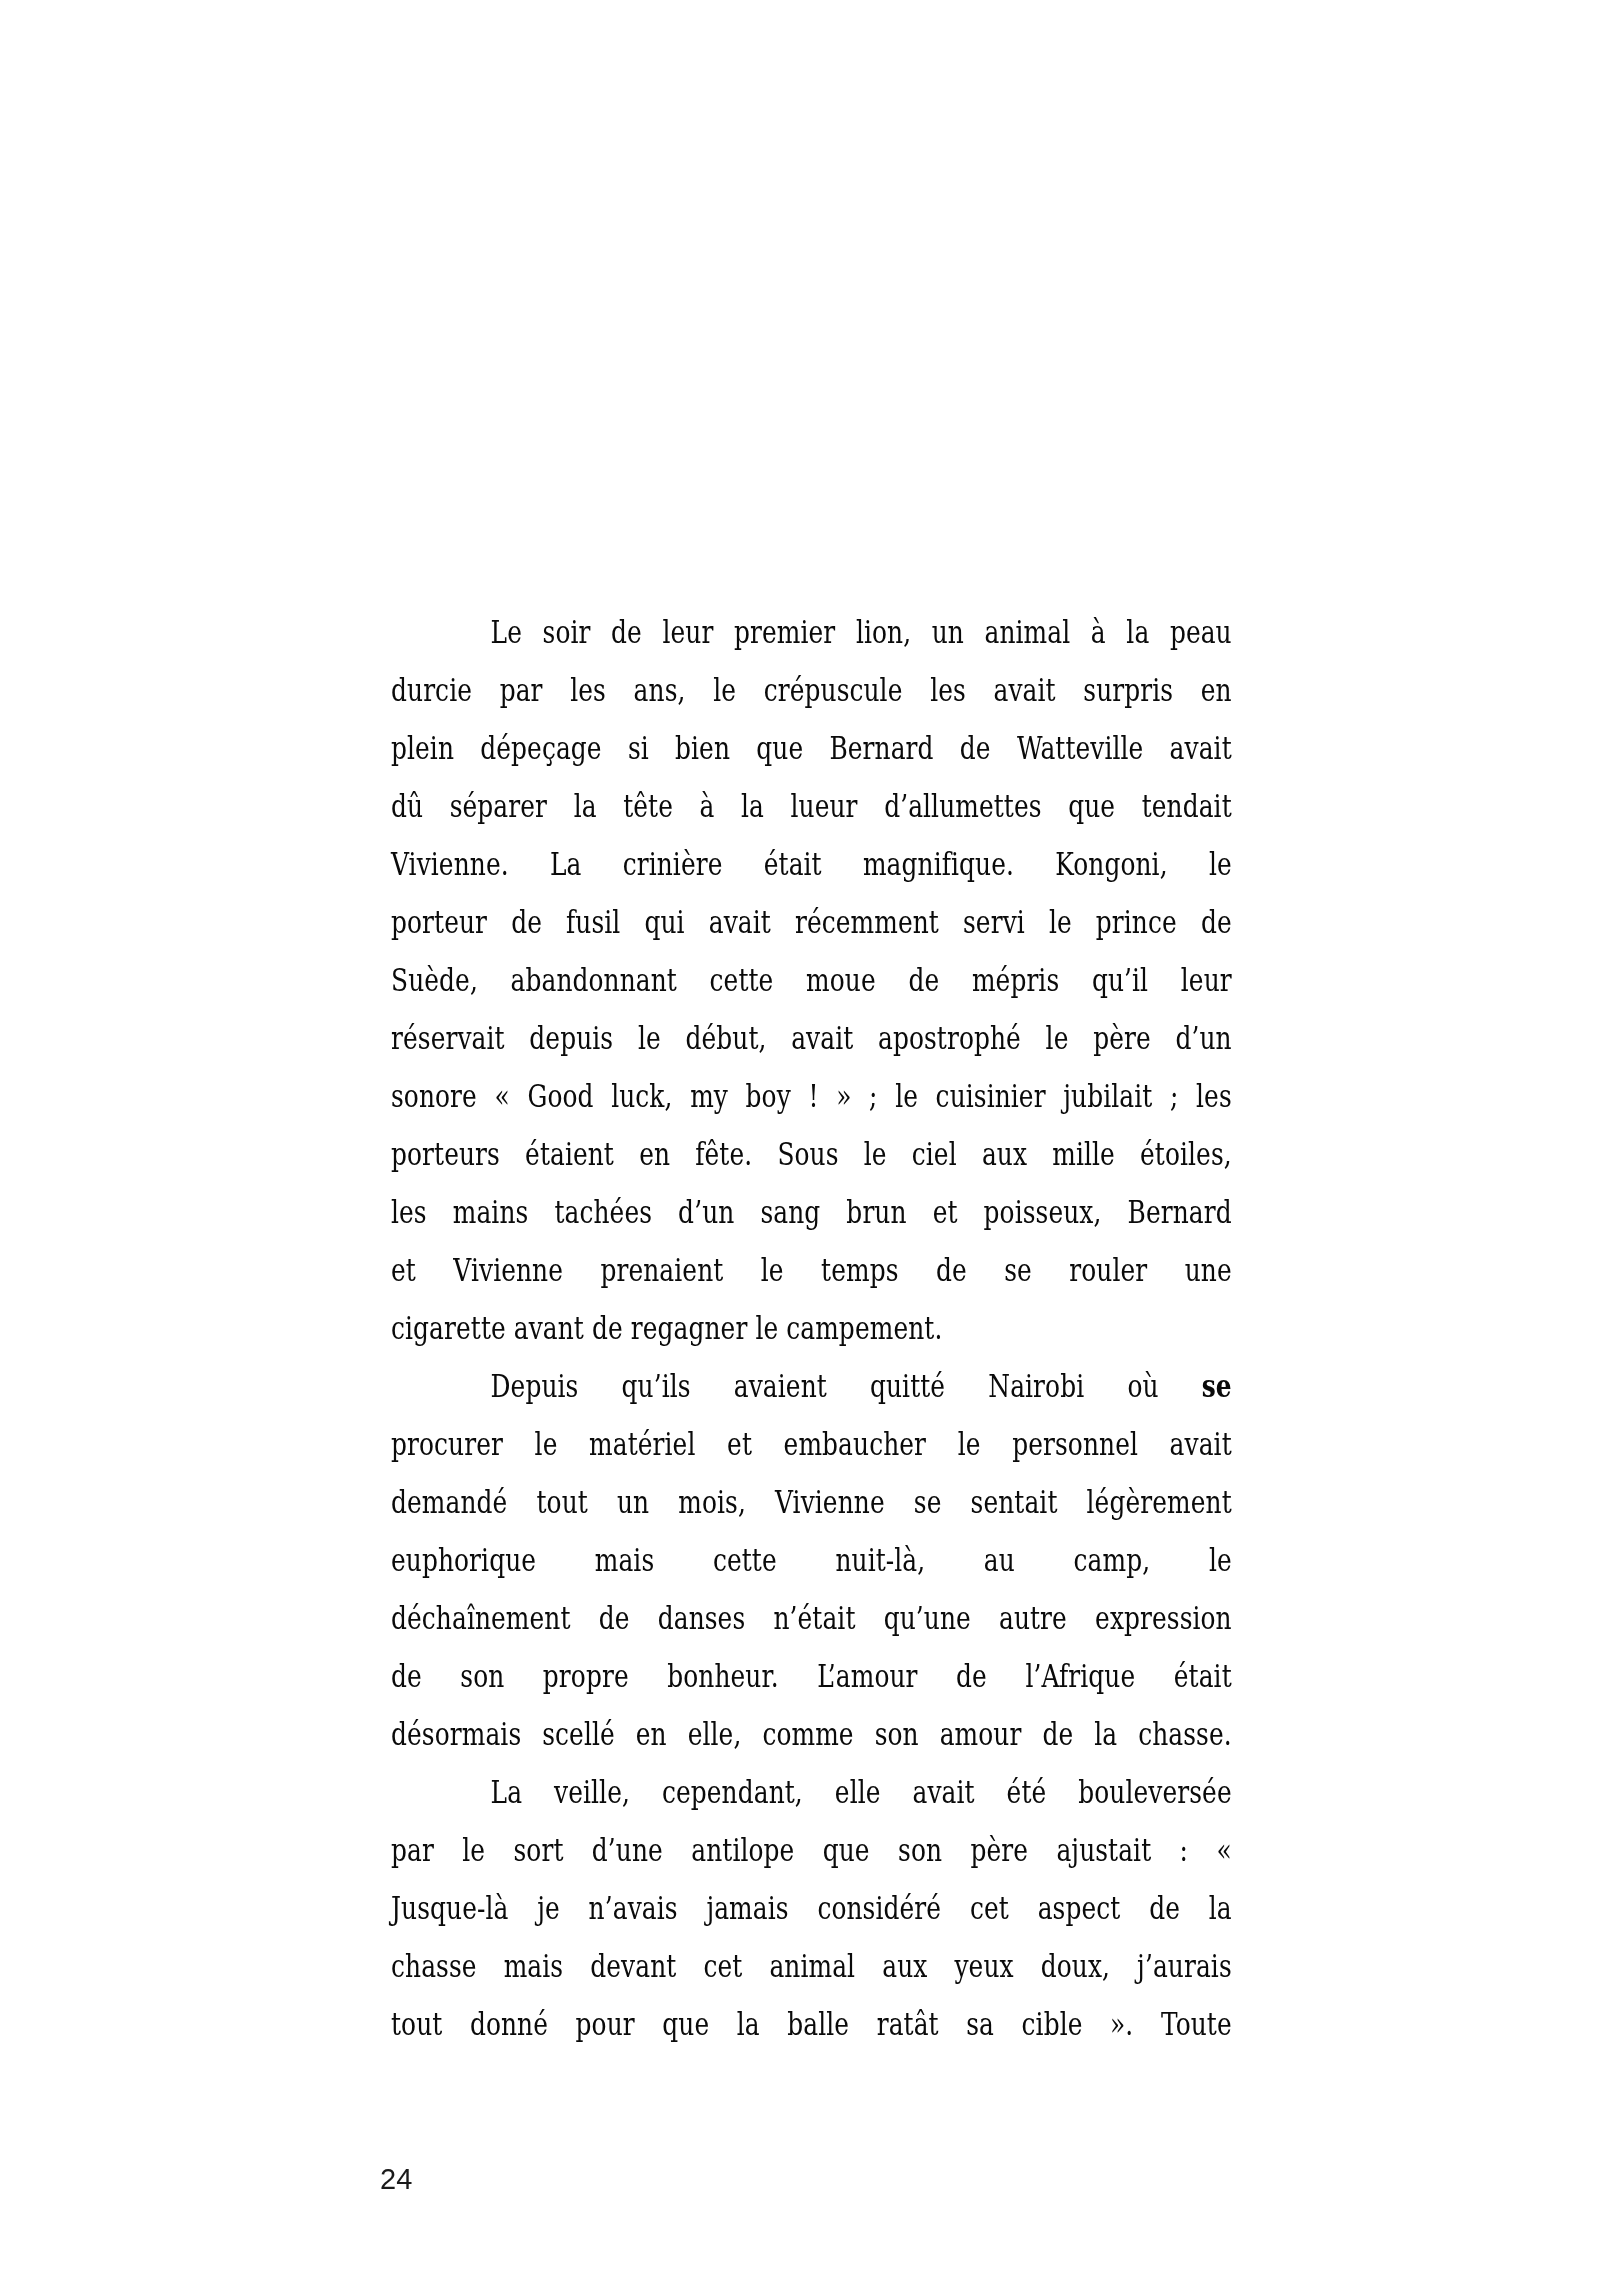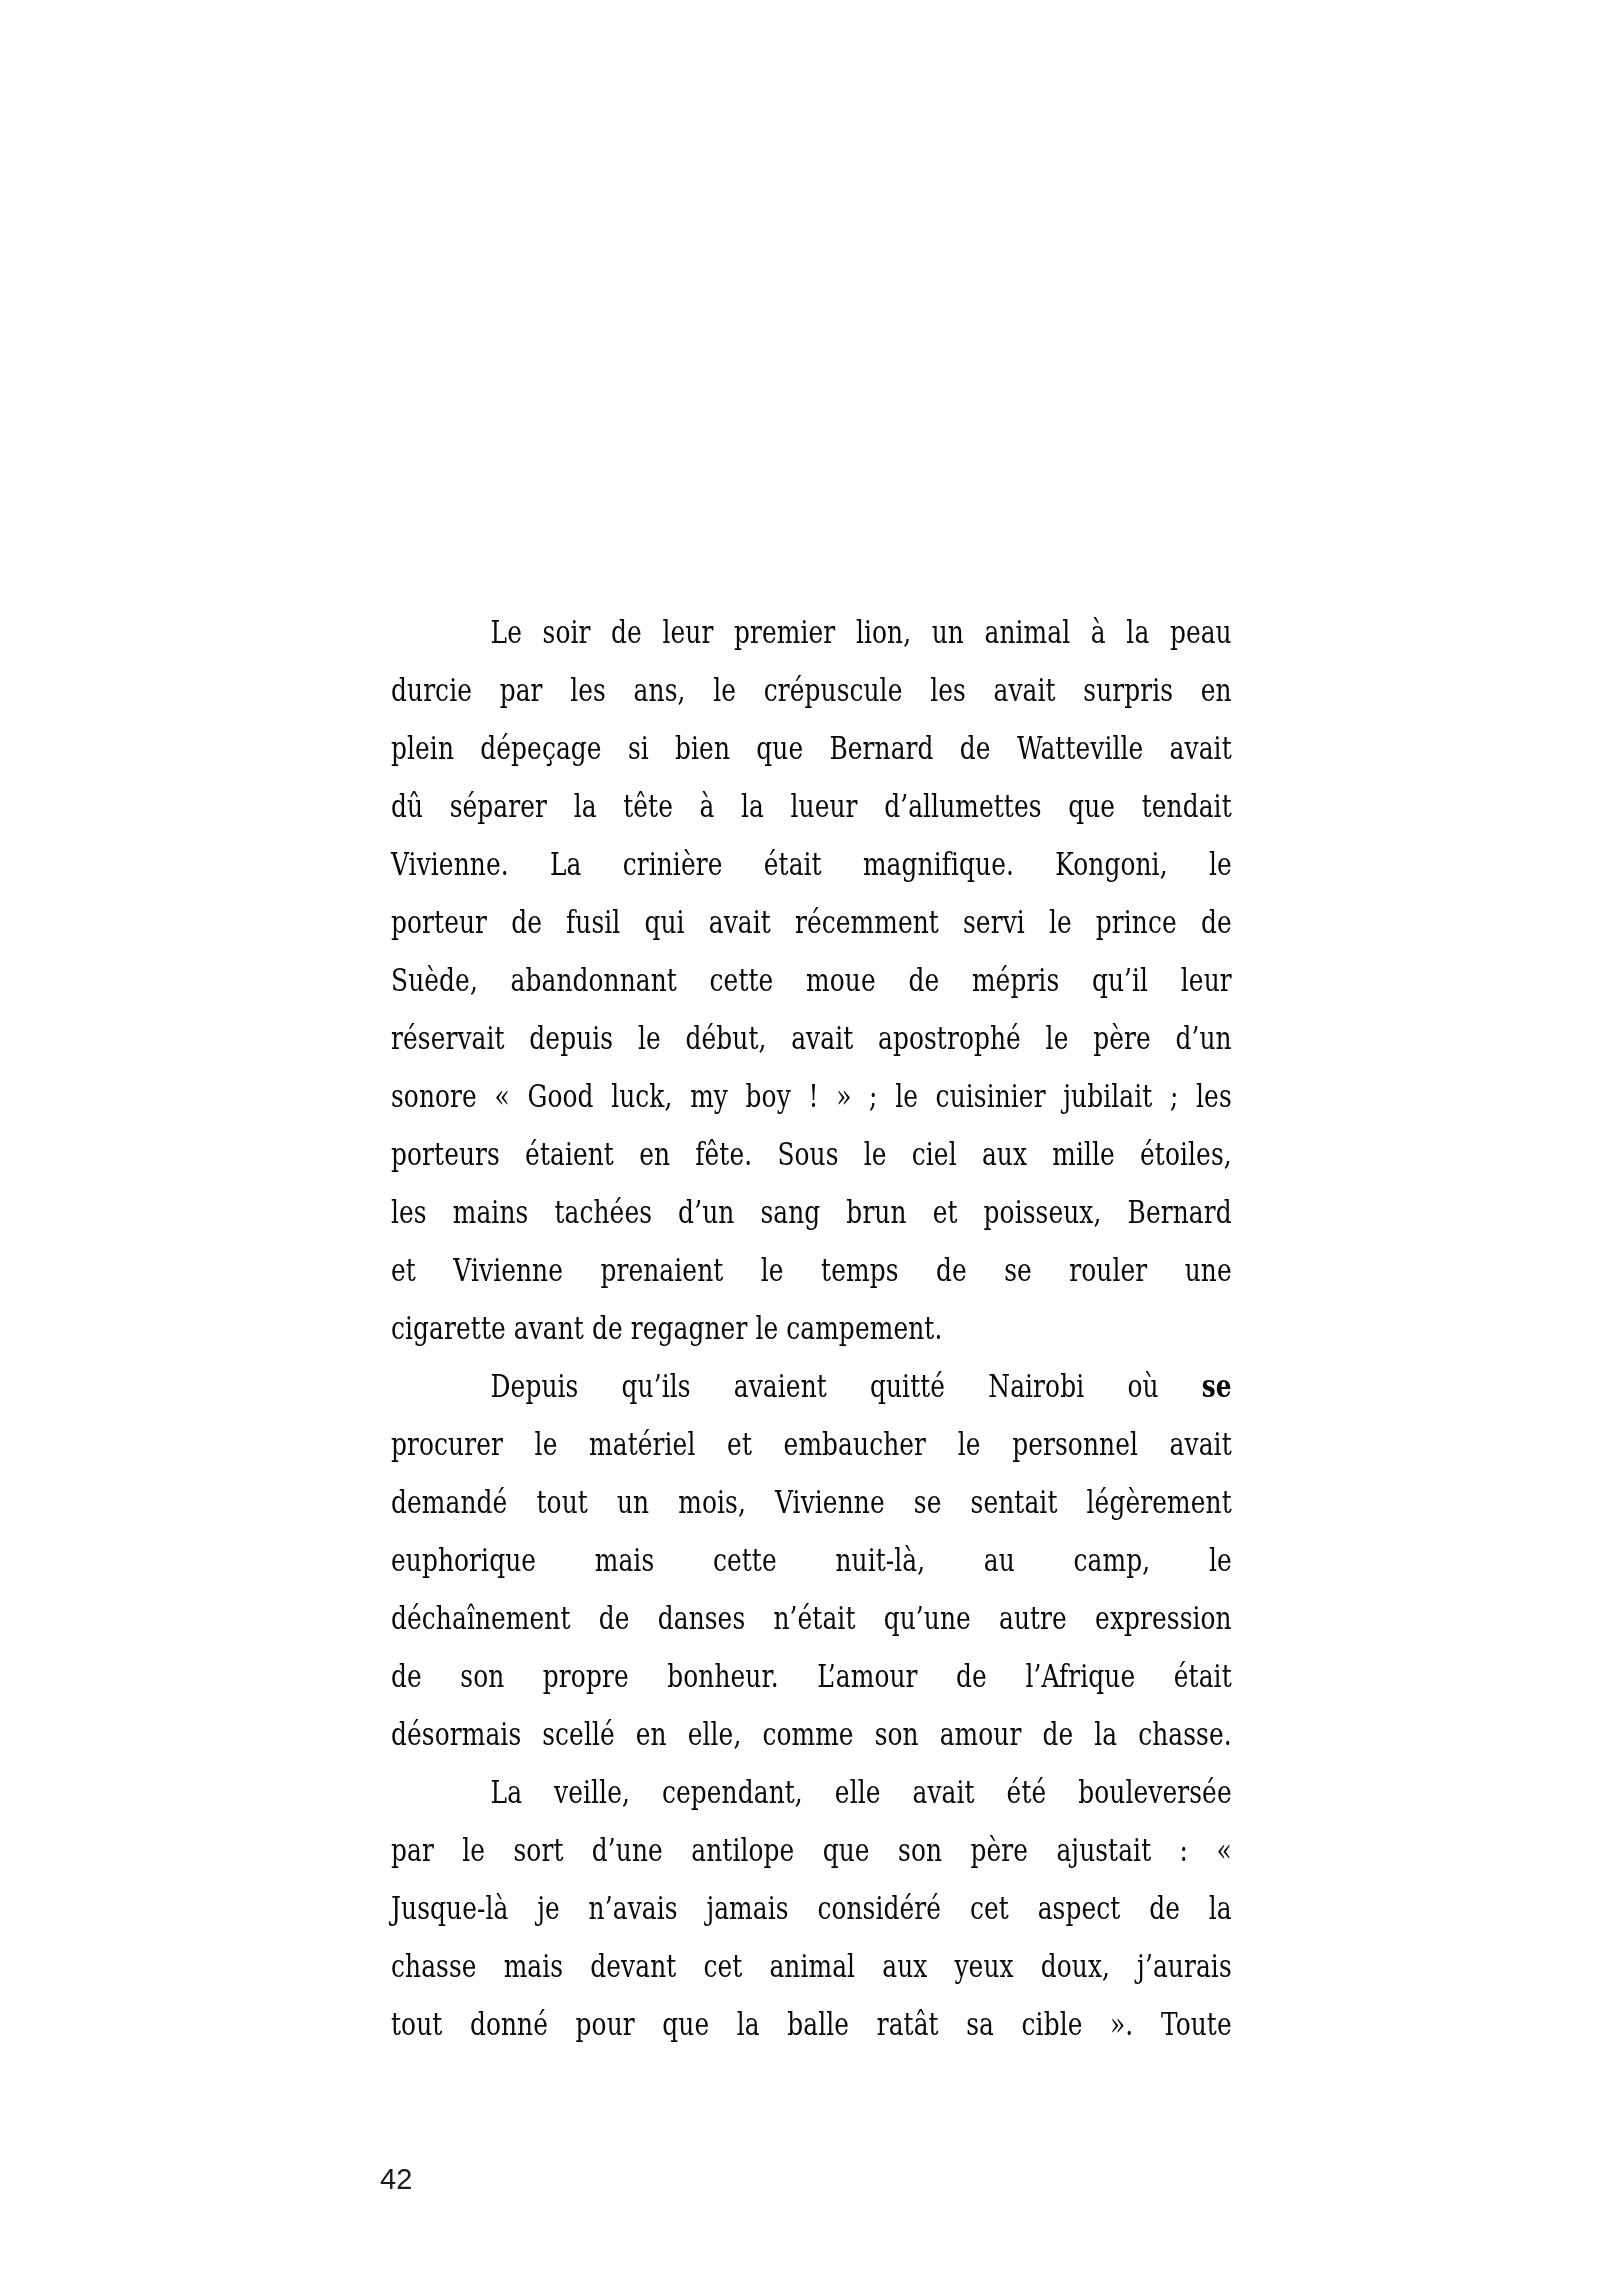--- a/index.html
+++ b/index.html
@@ -78,15 +78,15 @@
         <div class="line">désormais scellé en elle, comme son amour de la chasse.</div>
       </div>
       <div class="paragraph">
         <div class="line indent">La veille, cependant, elle avait été bouleversée</div>
         <div class="line">par le sort d’une antilope que son père ajustait : «</div>
         <div class="line">Jusque-là je n’avais jamais considéré cet aspect de la</div>
         <div class="line">chasse mais devant cet animal aux yeux doux, j’aurais</div>
         <div class="line">tout donné pour que la balle ratât sa cible ». Toute</div>
       </div>
     </div>
-  <div class="pagenum">42</div>
+  <div class="pagenum">24</div>
 </div>
 
 
 </body></html>

